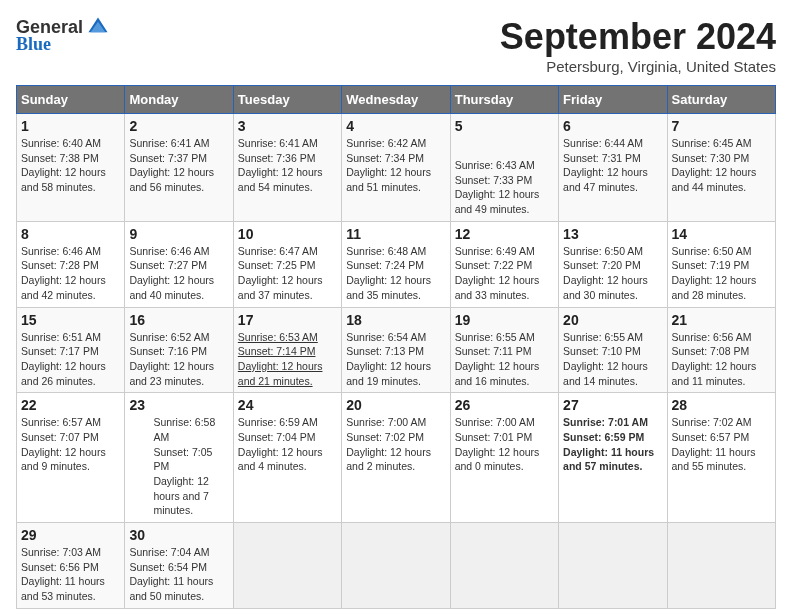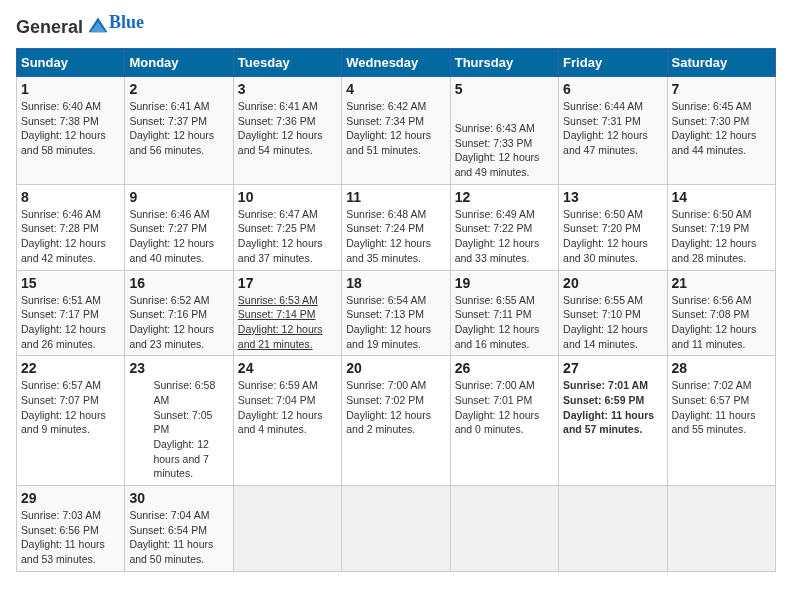--- a/index.html
+++ b/index.html
@@ -11,21 +11,21 @@
       padding: 16px;
     }
     .header-area {
       display: flex;
       justify-content: space-between;
       align-items: flex-start;
       margin-bottom: 10px;
     }
     .logo {
       display: flex;
-      flex-direction: row;
+      flex-direction: column;
       align-items: flex-start;
     }
     .logo-text {
       display: flex;
       align-items: center;
       gap: 2px;
     }
     .logo-general {
       font-size: 18px;
       font-weight: bold;
@@ -53,21 +53,21 @@
     .location {
       font-size: 15px;
       color: #444;
     }
     table {
       width: 100%;
       border-collapse: collapse;
       font-size: 11px;
     }
     thead tr th {
-      background-color: #0369a1;
+      background-color: #737373;
       color: #fff;
       padding: 6px 4px;
       text-align: left;
       font-size: 13px;
       font-weight: bold;
       border: 1px solid #2962b3;
     }
     tbody tr td {
       border: 1px solid #ccc;
       vertical-align: top;
@@ -101,20 +101,24 @@
   <div class="logo">
     <div class="logo-text">
       <span class="logo-general">General</span>
       <svg class="logo-icon" viewBox="0 0 30 30">
         <polygon points="15,2 28,22 2,22" fill="#1a6bbf"></polygon>
         <polygon points="15,8 25,22 5,22" fill="#5599dd"></polygon>
       </svg>
     </div>
     <span class="logo-blue" style="margin-top:-4px;">Blue</span>
   </div>
+  <div class="title-area">
+    <div class="month-title">September 2024</div>
+    <div class="location">Petersburg, Virginia, United States</div>
+  </div>
 </div>
 
 <table>
   <thead>
     <tr id="header-row">
         <th>Sunday</th>
         <th>Monday</th>
         <th>Tuesday</th>
         <th>Wednesday</th>
         <th>Thursday</th>

